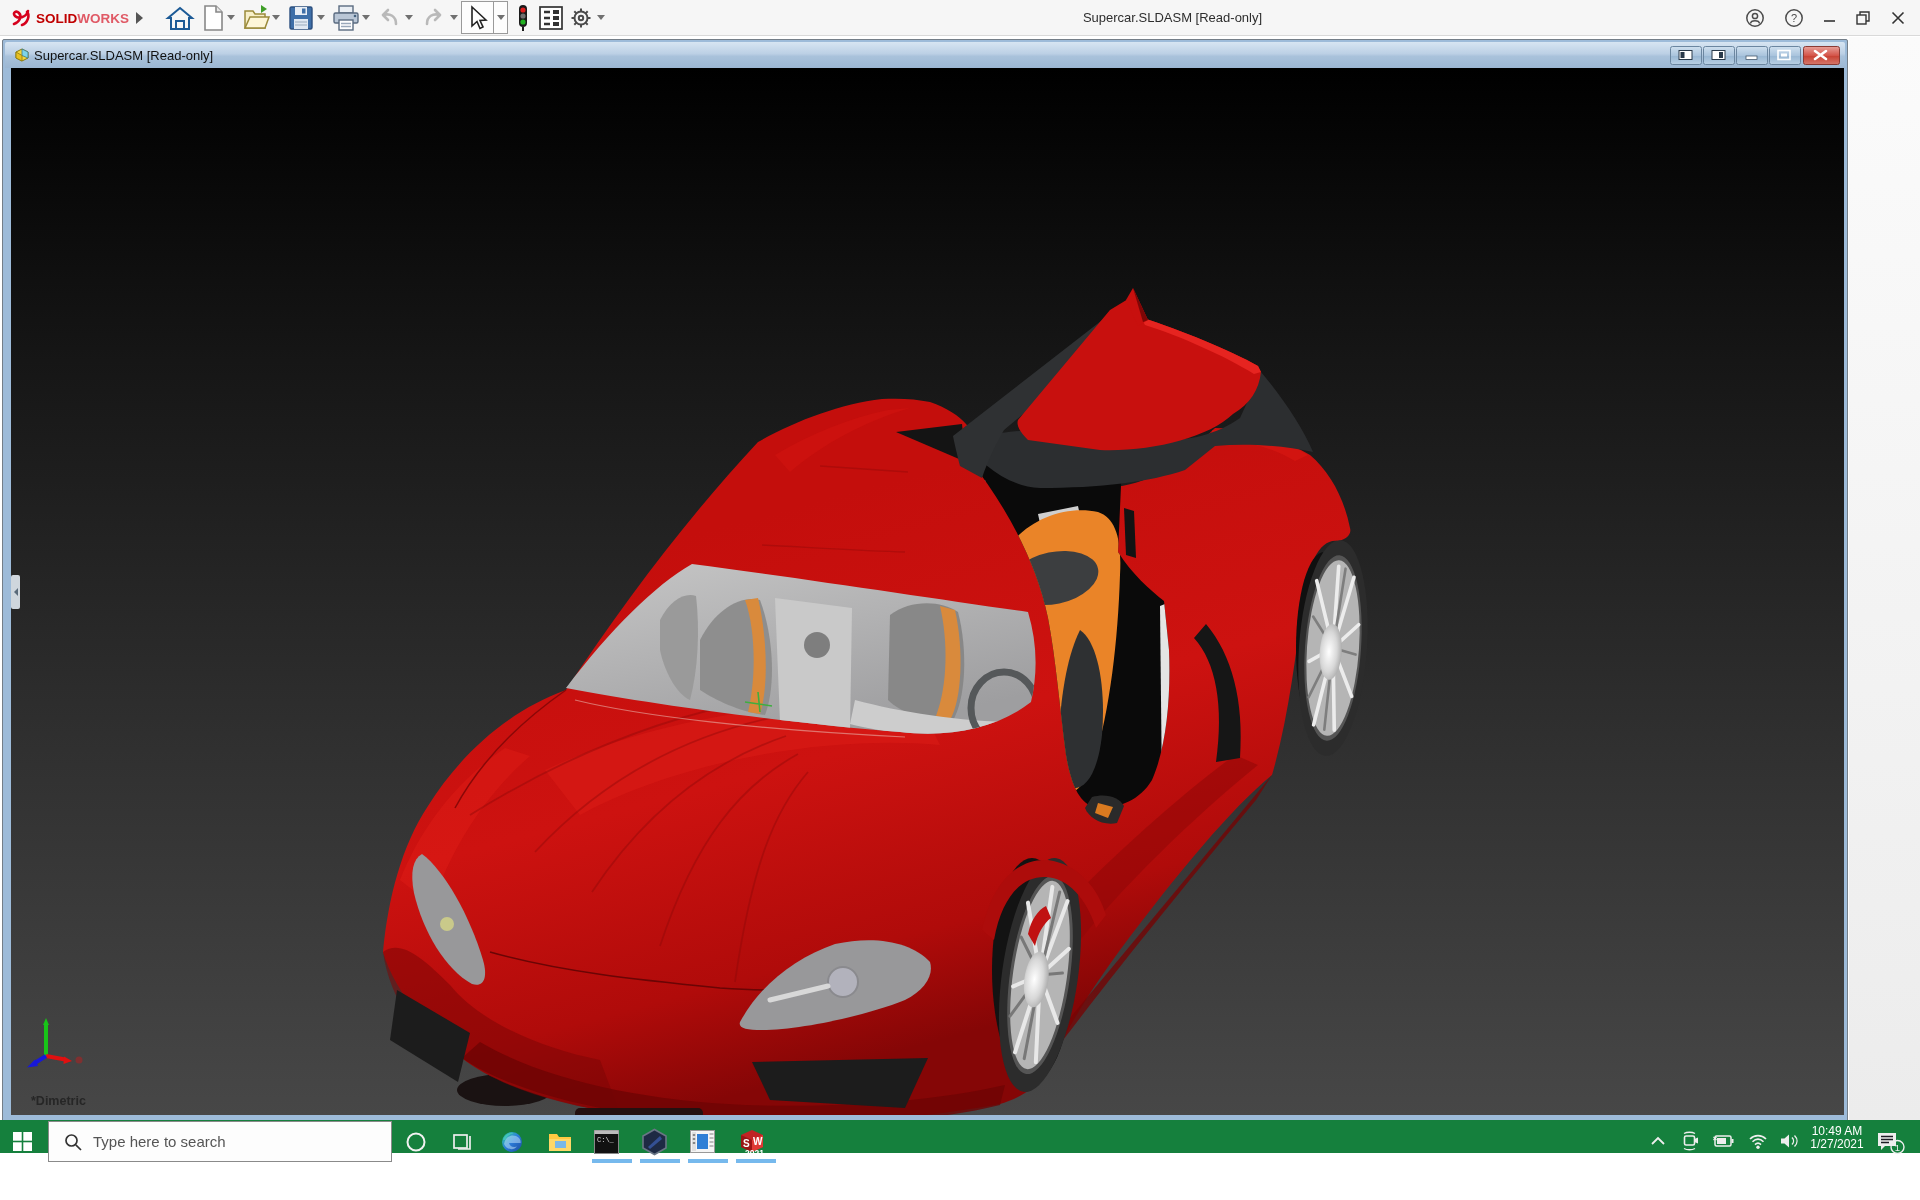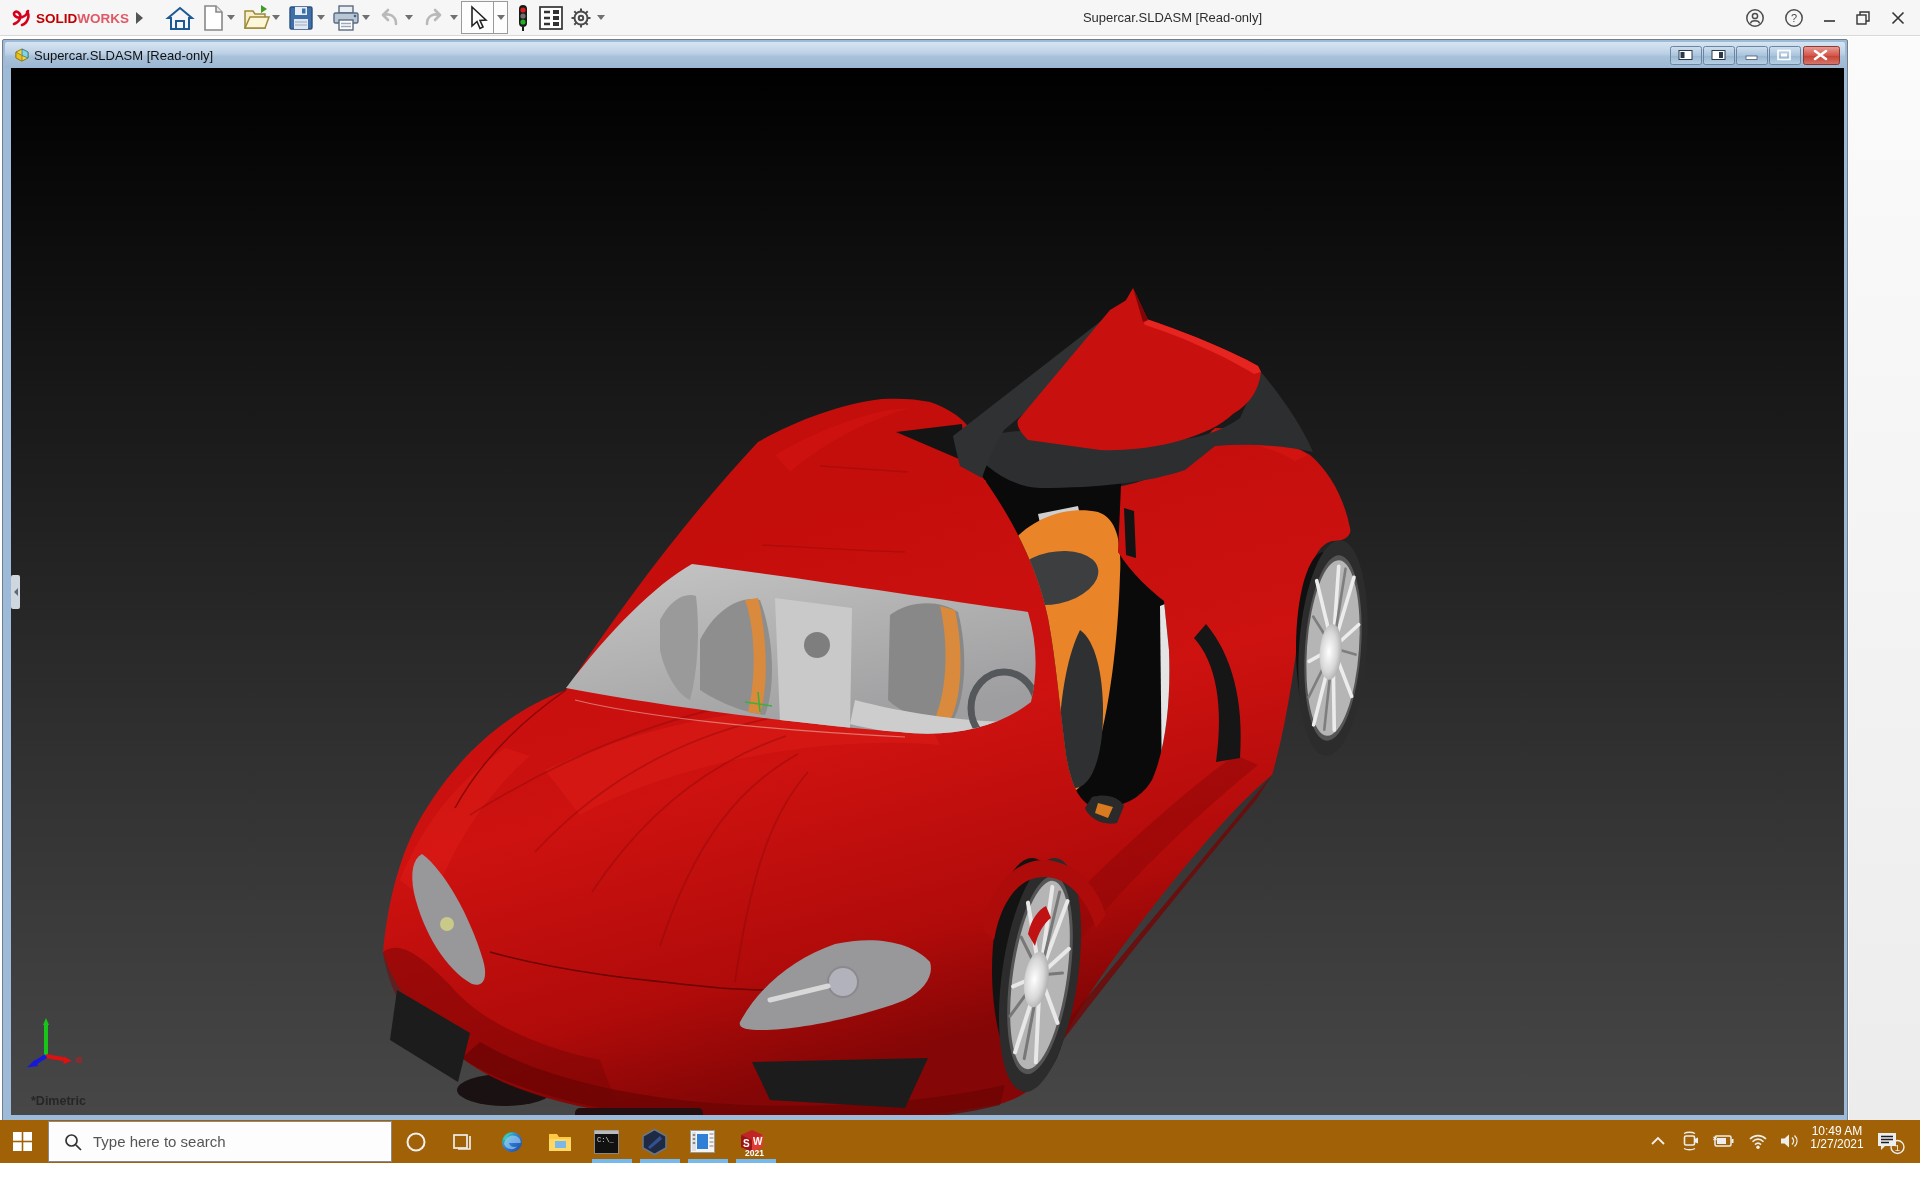--- a/index.html
+++ b/index.html
@@ -15,21 +15,21 @@
 .winctl { position:absolute; top:8px; height:20px; color:#444; }
 
 
 #docwin { position:absolute; left:2px; top:39px; width:1846px; height:1082px; background:#9dbbd9; border:1px solid #747e88; border-radius:2px 2px 0 0; }
 #doctitle { position:absolute; left:2px; top:2px; right:2px; height:26px; background:linear-gradient(#d7e5f2,#bcd0e5 45%,#a9c2db 55%,#9cb7d3); border-radius:2px 2px 0 0; }
 #doctitle .ttext { position:absolute; left:29px; top:6px; font-size:13px; color:#111; }
 #viewport { position:absolute; left:8px; top:28px; width:1833px; height:1047px; background:#222; }
 #taskpane { position:absolute; left:1849px; top:37px; width:71px; height:1084px; background:linear-gradient(#fbfbfb,#ececec); }
 
 
-#taskbar { position:absolute; left:0; top:1120px; width:1920px; height:43px; background:#a16207; }
+#taskbar { position:absolute; left:0; top:1120px; width:1920px; height:33px; background:#15803d; }
 #searchbox { position:absolute; left:48px; top:1px; width:344px; height:41px; background:#fdfdfd; border:1px solid #8a8a8a; display:flex; align-items:center; }
 #searchbox span { color:#555; font-size:15px; margin-left:44px; }
 .tb-ind { position:absolute; top:39px; height:4px; background:#76b9ed; }
 #clock { position:absolute; left:1806px; top:5px; width:62px; text-align:center; color:#fff; font-size:12px; line-height:13px; }
 </style>
 </head>
 <body>
 <div id="stage">
 
   <div id="appbar">

